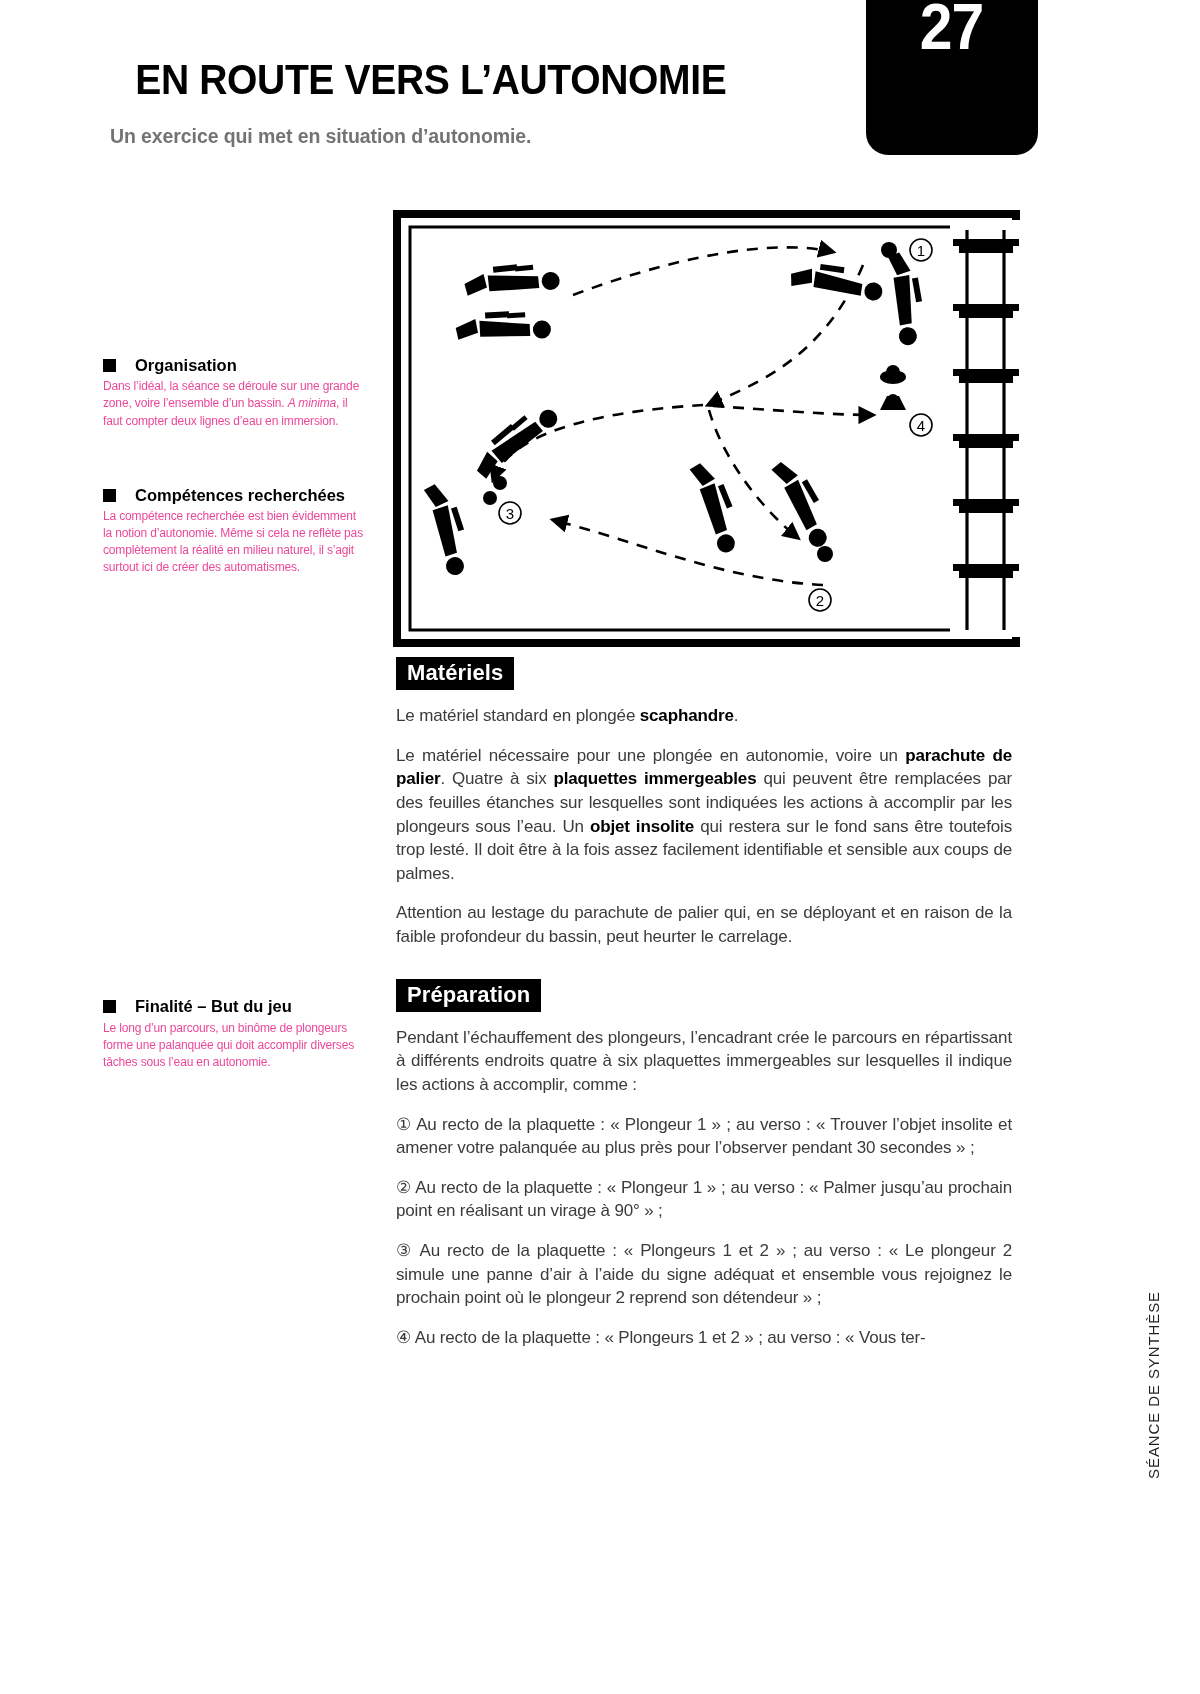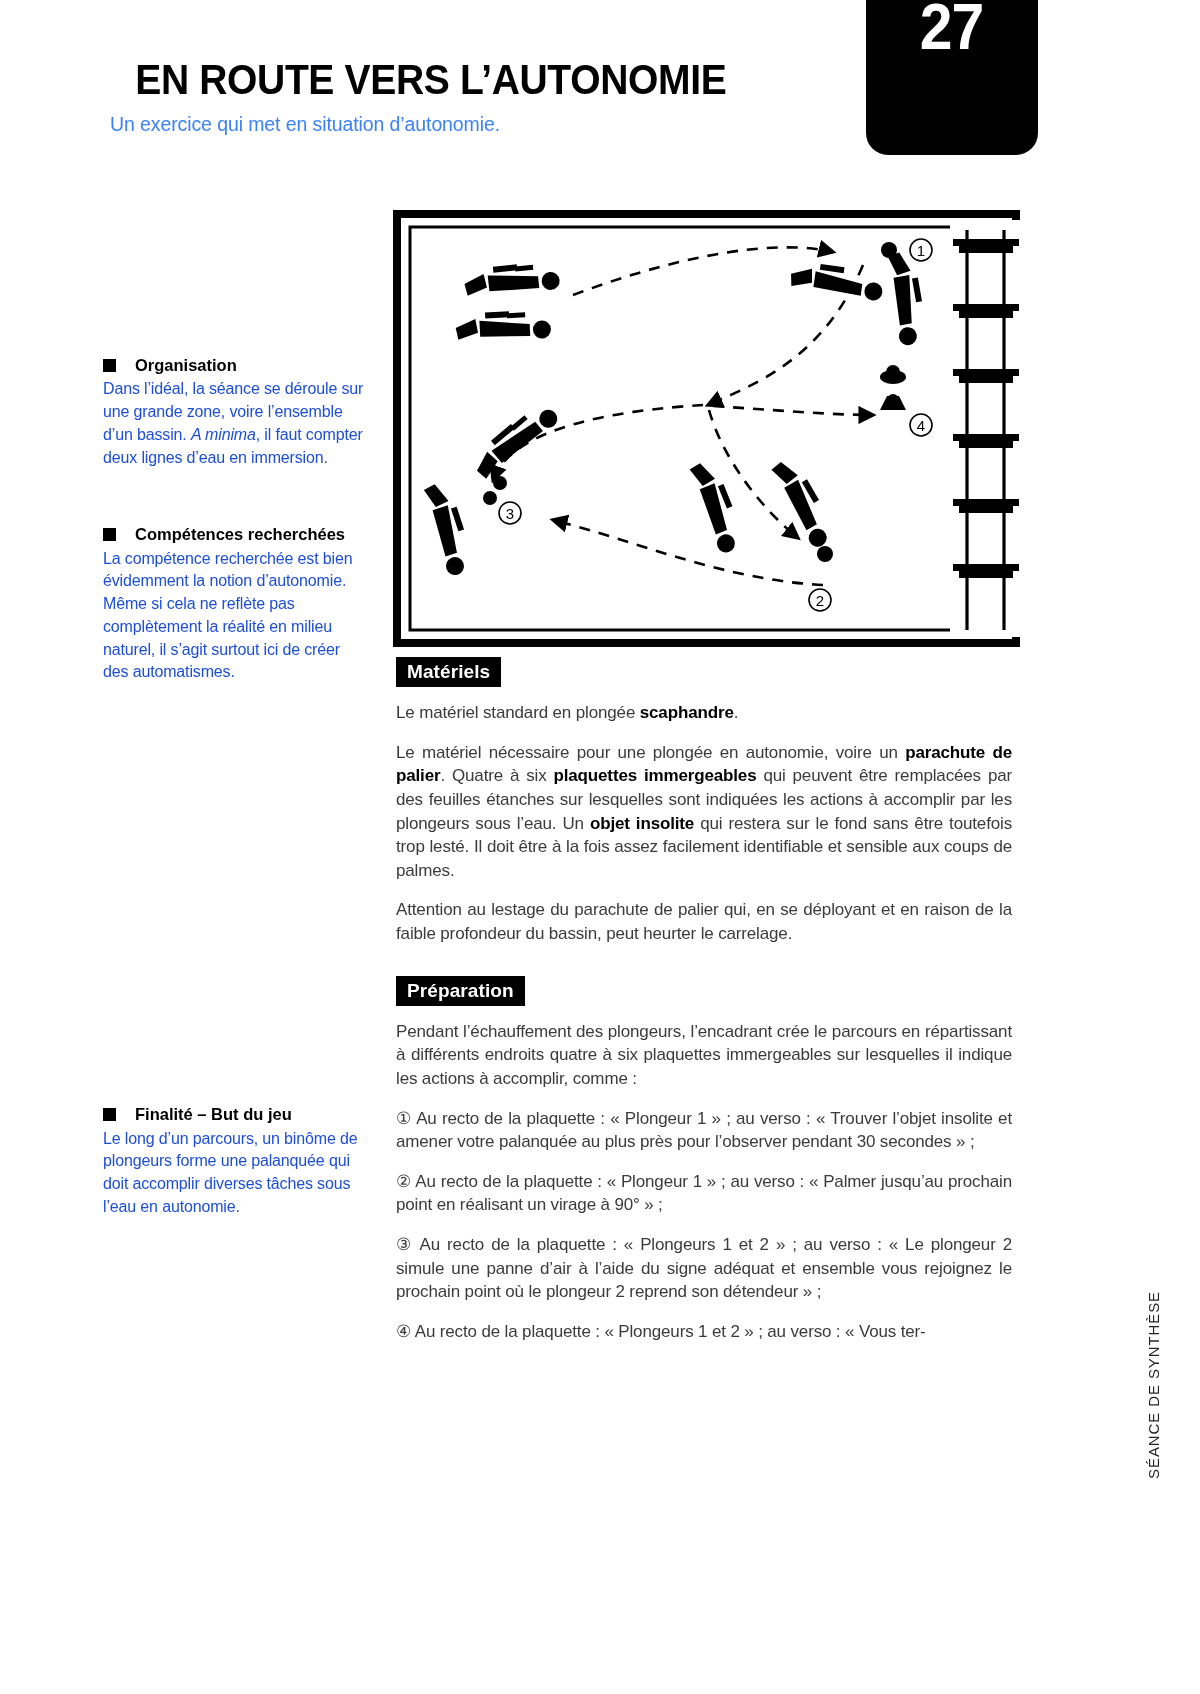--- a/index.html
+++ b/index.html
@@ -42,24 +42,24 @@
     letter-spacing: -0.4px;
     line-height: 1.04;
     color: #000;
     white-space: nowrap;
     font-stretch: condensed;
     transform: scaleX(0.93);
     transform-origin: center;
   }
 
   .page-subtitle {
-    margin-top: 11px;
+    margin-top: 23px;
     font-size: 19.5px;
-    font-weight: 400;
-    color: #3b82f6;
+    font-weight: 700;
+    color: #737373;
     letter-spacing: -0.1px;
   }
 
   .number-badge {
     position: absolute;
     right: 162px;
     top: 0;
     width: 172px;
     height: 155px;
     background: #000000;
@@ -103,23 +103,23 @@
     display: inline-block;
     width: 13px;
     height: 13px;
     background: #000;
     flex: 0 0 auto;
     position: relative;
     top: 1px;
   }
 
   .side-body {
-    font-size: 16px;
+    font-size: 12px;
     line-height: 1.42;
-    color: #1d4ed8;
+    color: #ec4899;
     letter-spacing: -0.15px;
   }
 
   .side-body em { font-style: italic; }
 
   
   .figure {
     position: absolute;
     left: 393px;
     top: 210px;
@@ -132,21 +132,21 @@
     position: absolute;
     left: 396px;
     top: 657px;
     width: 616px;
   }
 
   .section-tag {
     display: inline-block;
     background: #000;
     color: #fff;
-    font-size: 19px;
+    font-size: 22px;
     font-weight: 700;
     padding: 5px 11px 6px 11px;
     line-height: 1;
     margin-bottom: 14px;
     letter-spacing: 0.1px;
   }
 
   .p {
     font-size: 17px;
     line-height: 1.39;

